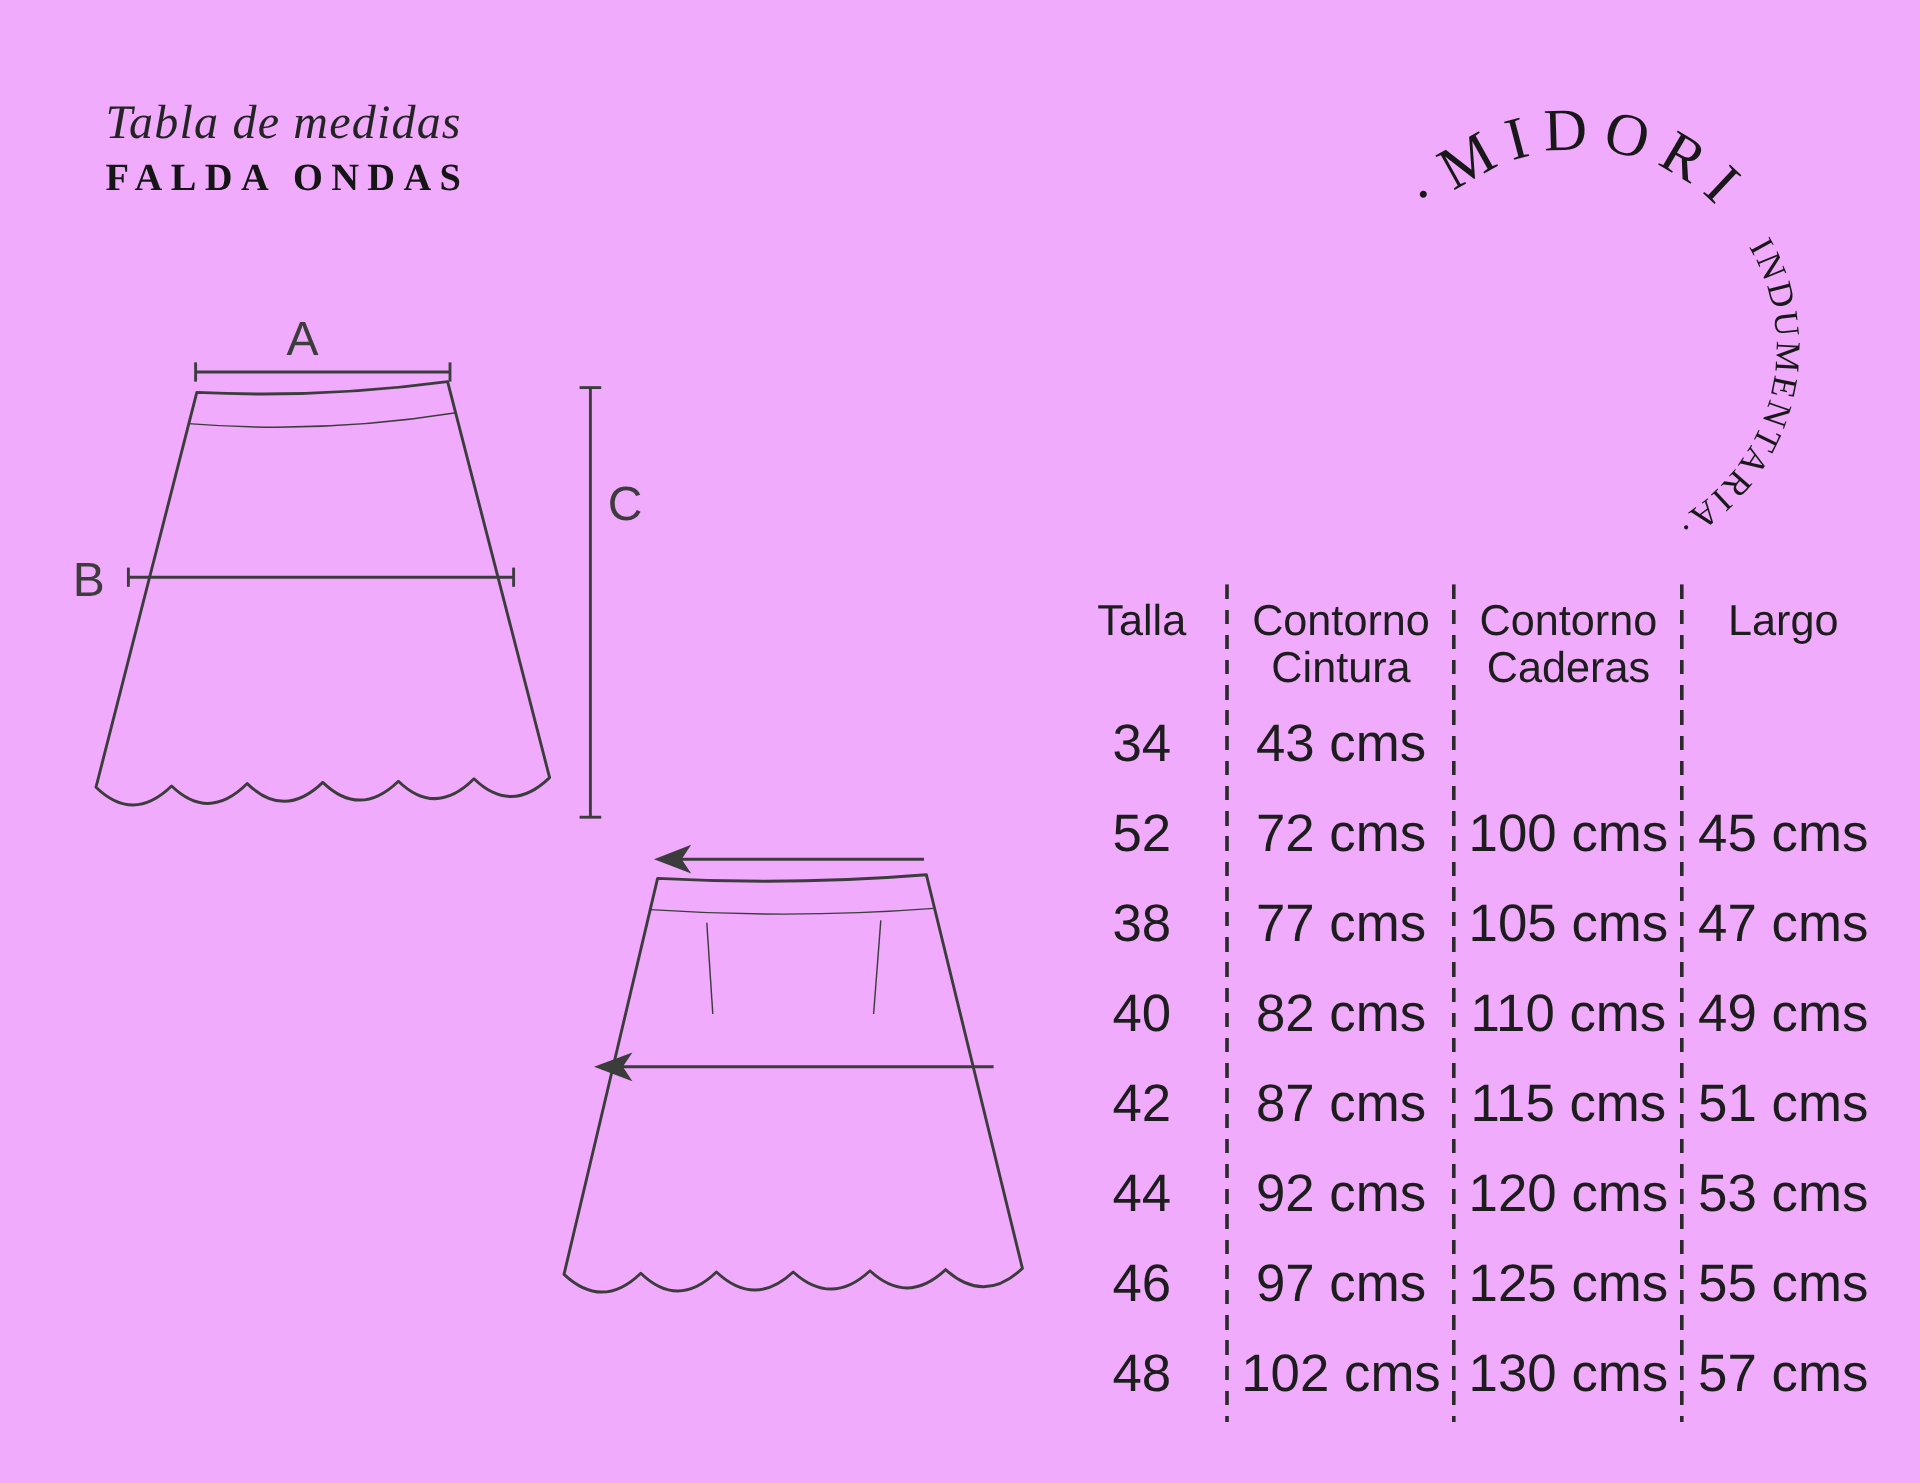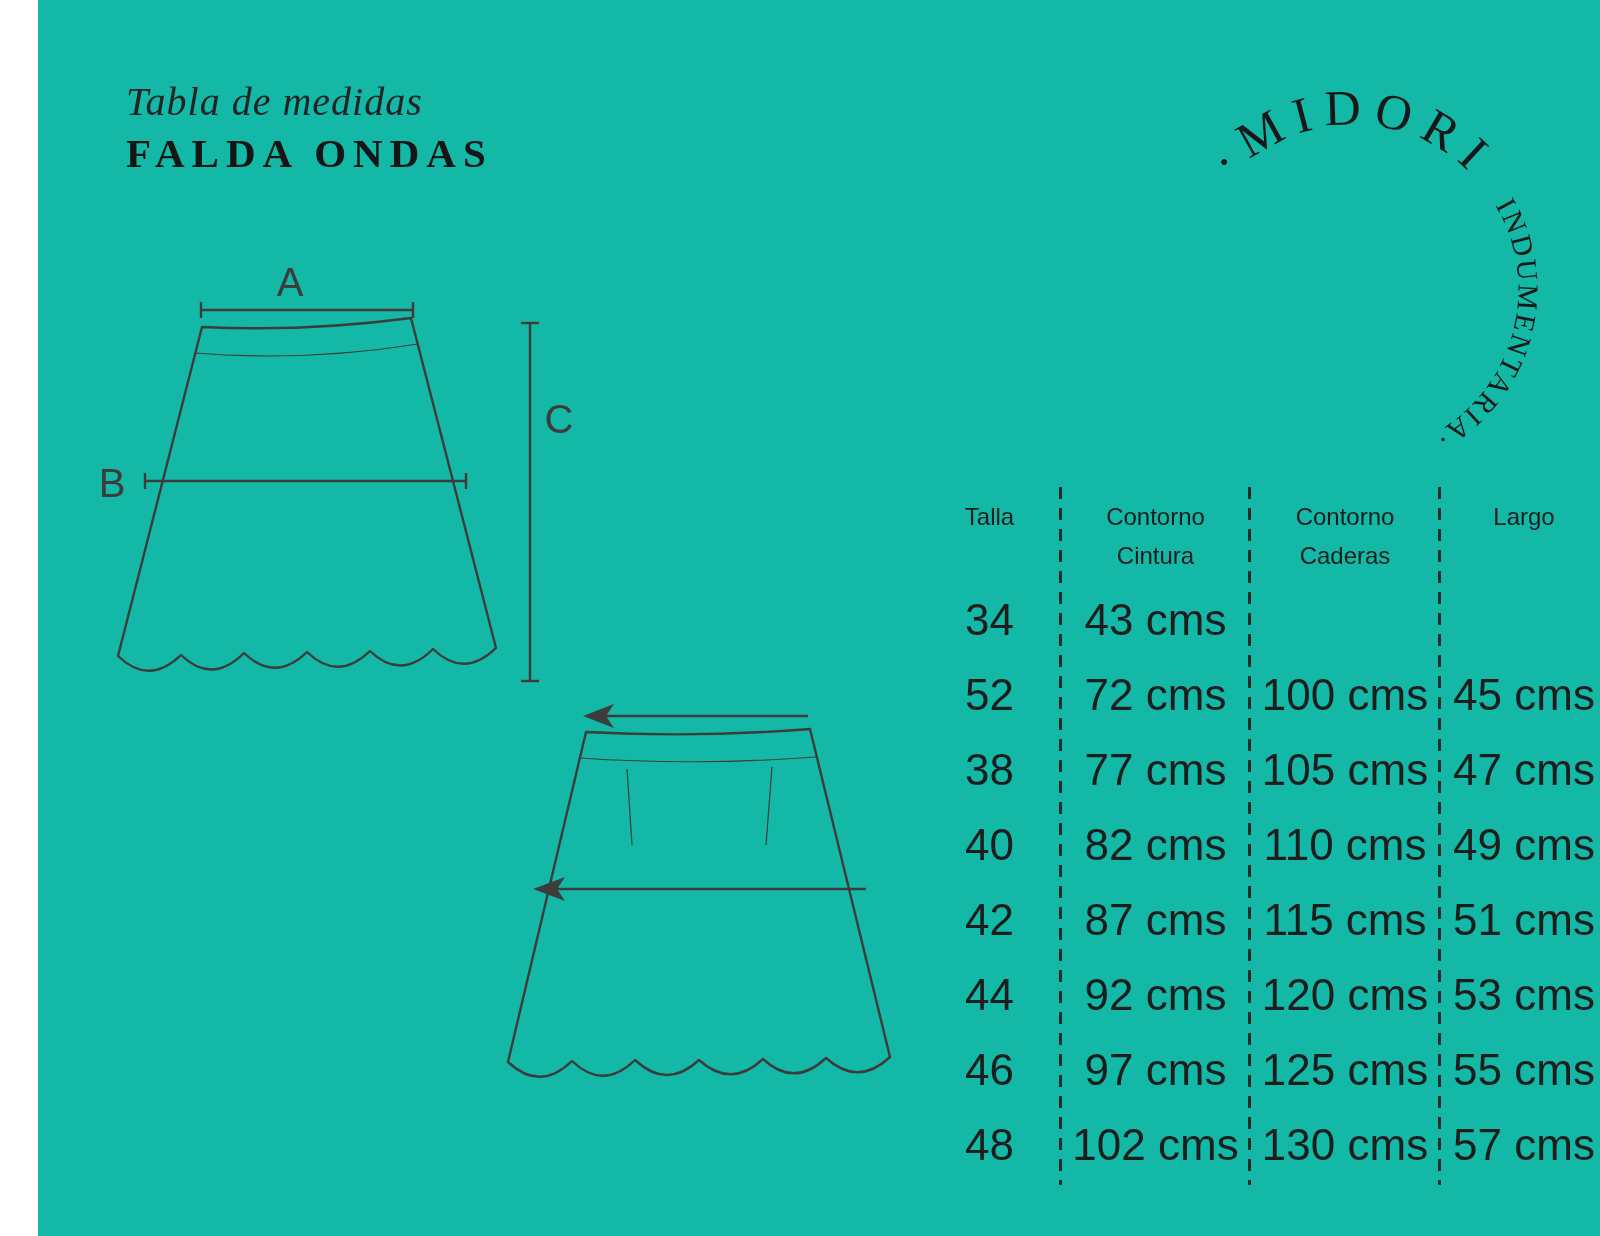--- a/index.html
+++ b/index.html
@@ -1,42 +1,42 @@
 <!DOCTYPE html>
 <html><head>
 <meta charset="utf-8">
 <style>
   * { margin: 0; padding: 0; box-sizing: border-box; }
   html, body { width: 1600px; height: 1236px; background: #ffffff; overflow: hidden; }
   body { font-family: "Liberation Sans", sans-serif; color: #1e1e1e; position: relative; }
 
-  .sheet { position: absolute; inset: 0; background: #14b8a6; margin-left: 38px; }
+  .sheet { position: absolute; inset: 0; background: #f0abfc; }
 
   
   .title-block { position: absolute; left: 88px; top: 78px; }
   .title-sub {
     font-family: "Liberation Serif", serif;
     font-style: italic; font-size: 40px; color: #242424; letter-spacing: 1px;
   }
   .title-main {
     font-family: "Liberation Serif", serif;
-    font-weight: bold; font-size: 41px; color: #151515; letter-spacing: 7px; margin-top: 4px;
+    font-weight: bold; font-size: 32px; color: #151515; letter-spacing: 7px; margin-top: 4px;
   }
 
   
   svg.draw { position: absolute; left: 0; top: 0; width: 1600px; height: 1236px; }
   .label-letter { font-family: "Liberation Sans", sans-serif; font-size: 40px; fill: #3c3c3c; }
   .arc-big { font-family: "Liberation Serif", serif; font-size: 50px; letter-spacing: 11px; fill: #181818; }
   .arc-small { font-family: "Liberation Serif", serif; font-size: 29px; letter-spacing: 2.5px; fill: #181818; }
 
   
   .size-table { position: absolute; left: 880px; top: 488px; width: 690px; height: 700px; }
   .tbl-grid { display: grid; grid-template-columns: 143px 189px 190px 168px; }
   .tbl-header { position: absolute; left: 0; top: 0; width: 690px; }
-  .tbl-header .cell { text-align: center; font-size: 24px; line-height: 39px; padding-top: 9px; color: #1d1d1d; }
+  .tbl-header .cell { text-align: center; font-size: 36px; line-height: 39px; padding-top: 9px; color: #1d1d1d; }
   .tbl-rows { position: absolute; left: 0; top: 94px; width: 690px; }
   .tbl-row { display: grid; grid-template-columns: 143px 189px 190px 168px; height: 75px; }
   .tbl-row .cell { display: flex; align-items: center; justify-content: center; font-size: 44px; color: #1d1d1d; }
 
   .vdash {
     position: absolute; top: -1px; width: 3px; height: 698px;
     background-image: repeating-linear-gradient(to bottom, #2a2a2a 0 12px, transparent 12px 21px);
   }
   .vdash.d1 { left: 141px; }
   .vdash.d2 { left: 330px; }

